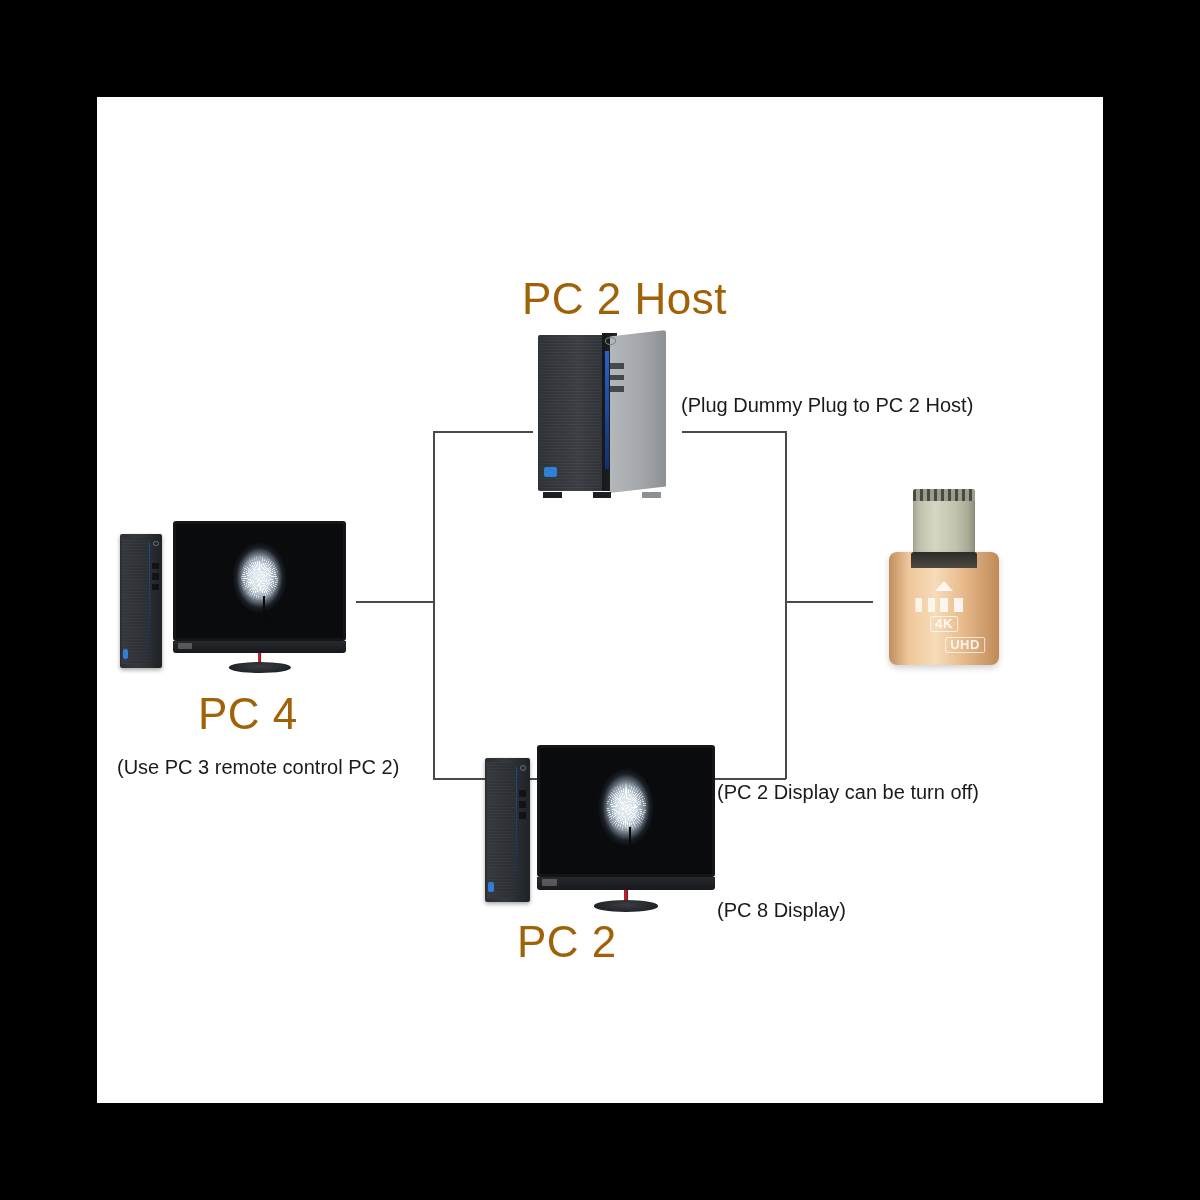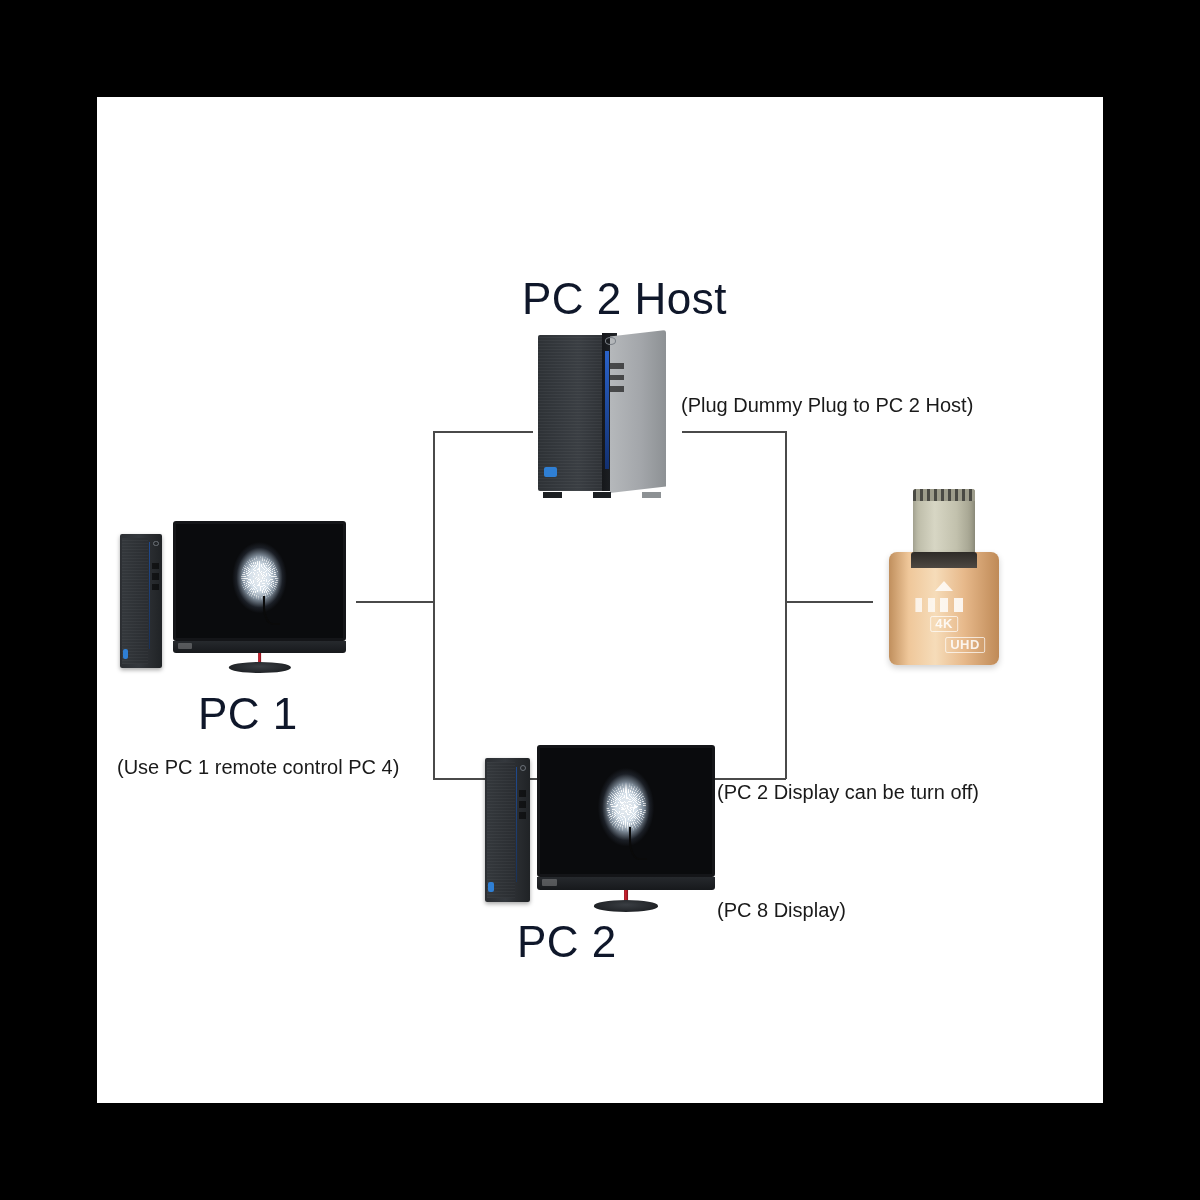--- a/index.html
+++ b/index.html
@@ -27,21 +27,21 @@
     width: 1006px;
     height: 1006px;
     background: #ffffff;
   }
 
   
   .abs { position: absolute; }
   .label-big {
     font-size: 44px;
     font-weight: 400;
-    color: #0f172a;
+    color: #a16207;
     letter-spacing: 0.5px;
     white-space: nowrap;
     line-height: 1;
   }
   .label-small {
     font-size: 20px;
     font-weight: 400;
     color: #1a1a1a;
     white-space: nowrap;
     line-height: 1;
@@ -410,23 +410,23 @@
         <div class="wall"></div>
         <div class="burst"></div>
         <div class="cable"></div>
       </div>
       <div class="chinbar"></div>
       <div class="brandmark"></div>
       <div class="neck"></div>
       <div class="base"></div>
     </div>
 
-    <div class="label-big abs" style="left:101px; top:595px;">PC 1</div>
-
-    <div class="label-small abs" style="left:20px; top:660px;">(Use PC 1 remote control PC 4)</div>
+    <div class="label-big abs" style="left:101px; top:595px;">PC 4</div>
+
+    <div class="label-small abs" style="left:20px; top:660px;">(Use PC 3 remote control PC 2)</div>
 
     <div class="tower" style="left:388px; top:661px; width:45px; height:144px;">
       <div class="body"></div>
       <div class="mesh"></div>
       <div class="stripe"></div>
       <div class="power"></div>
       <div class="ports"></div>
       <div class="badge"></div>
     </div>
 

